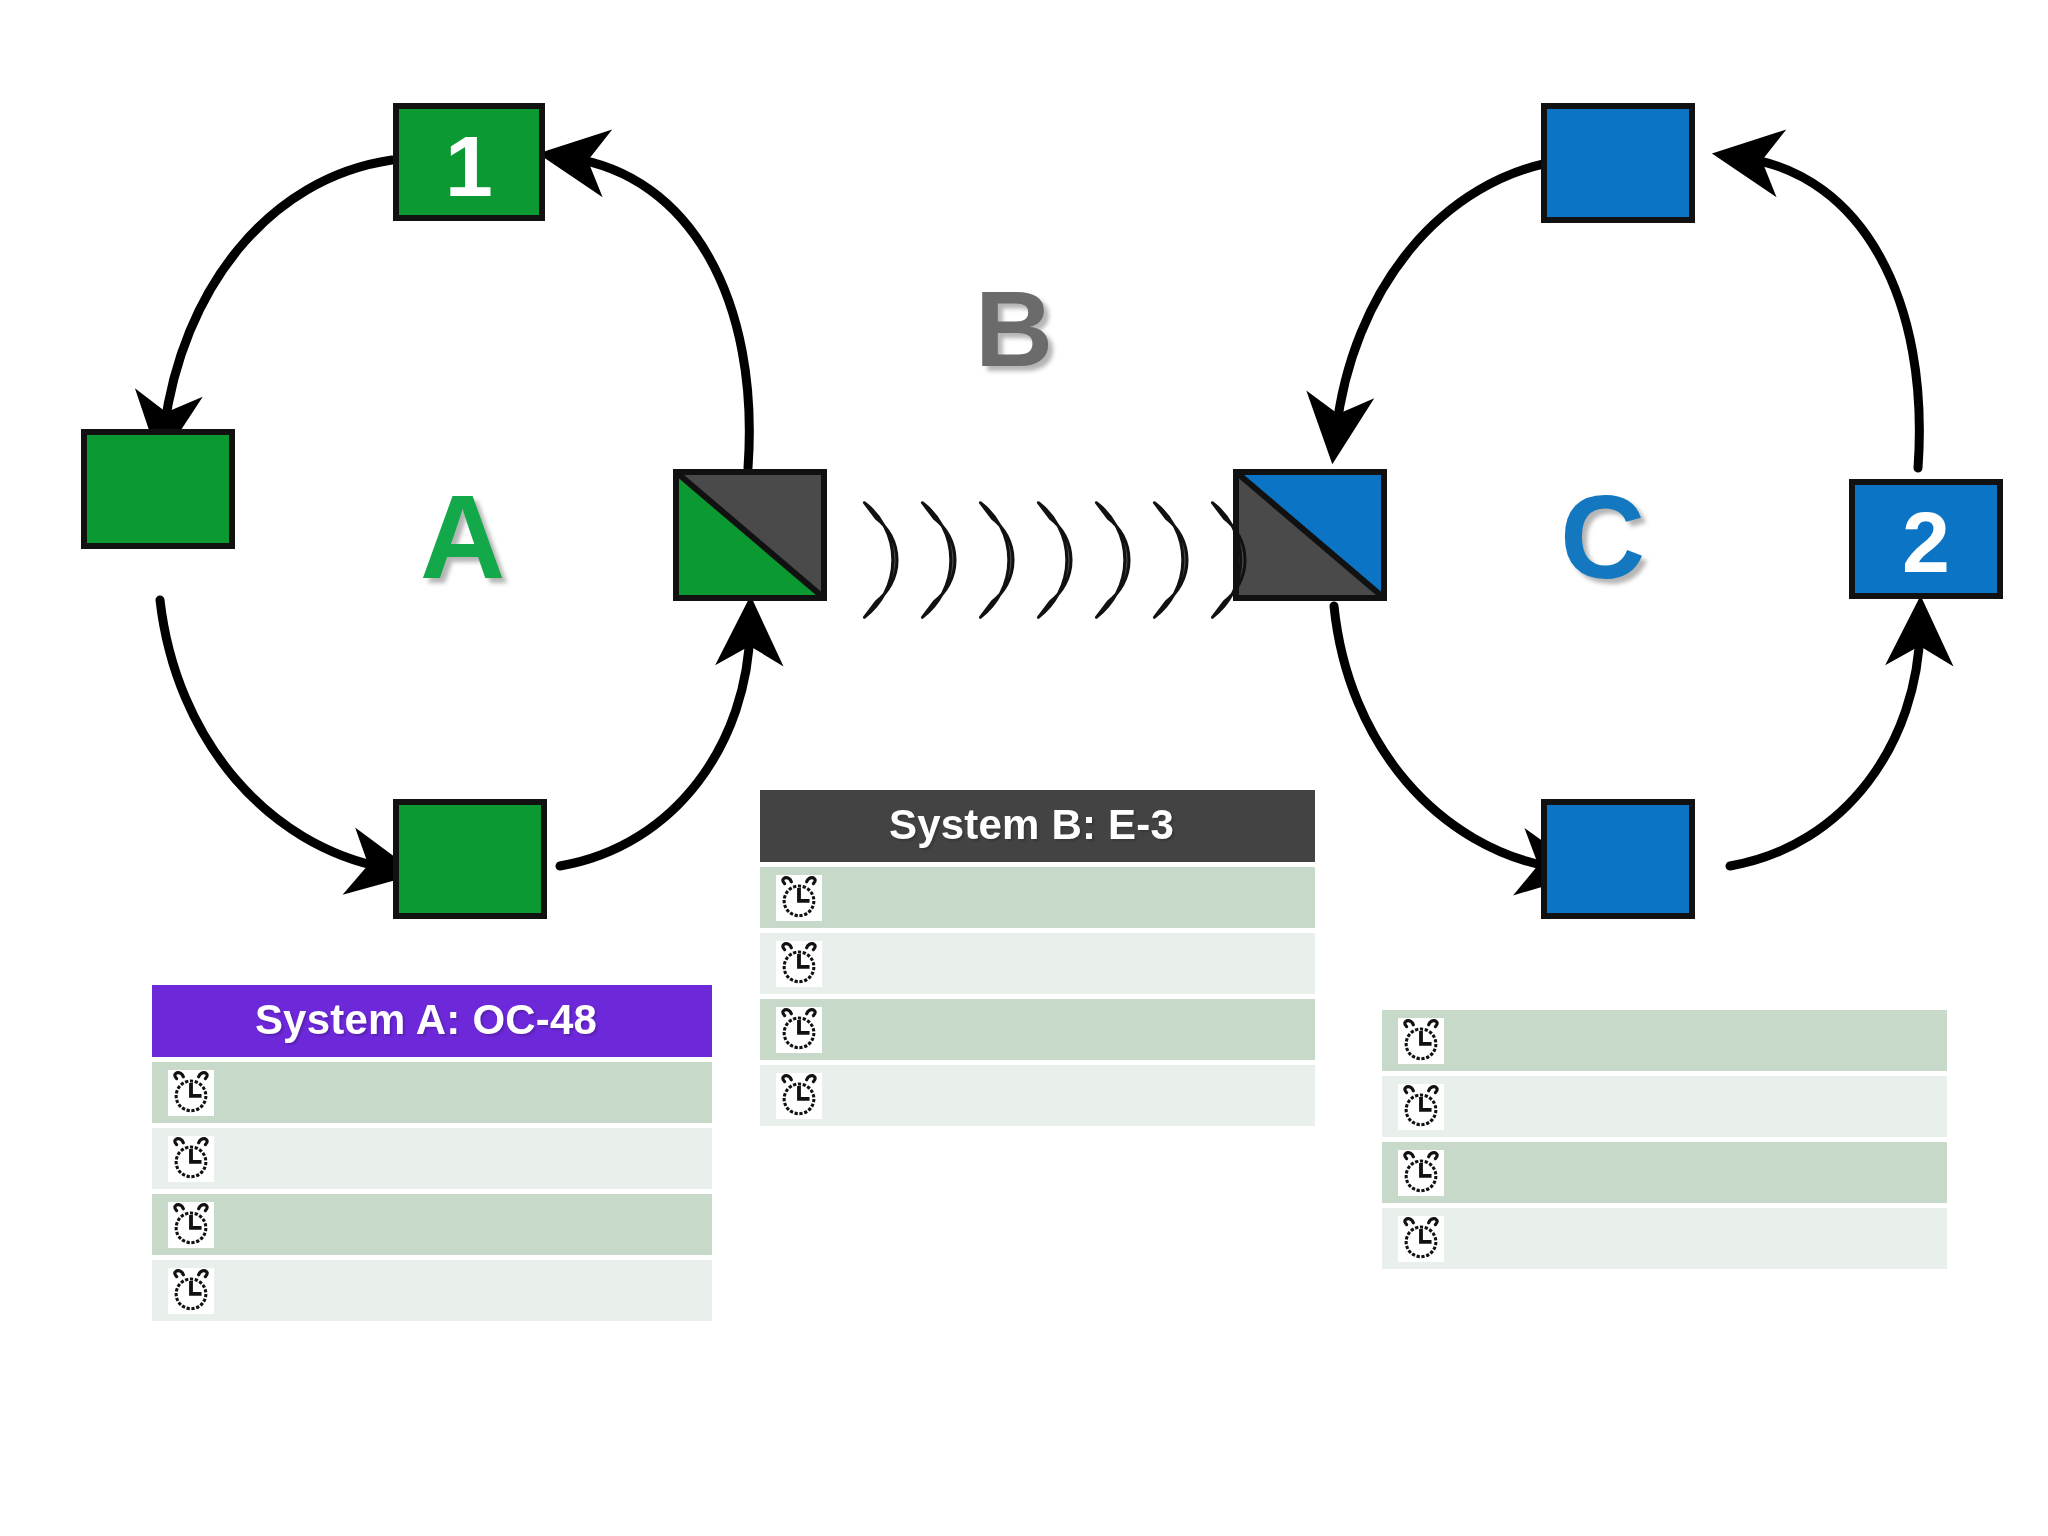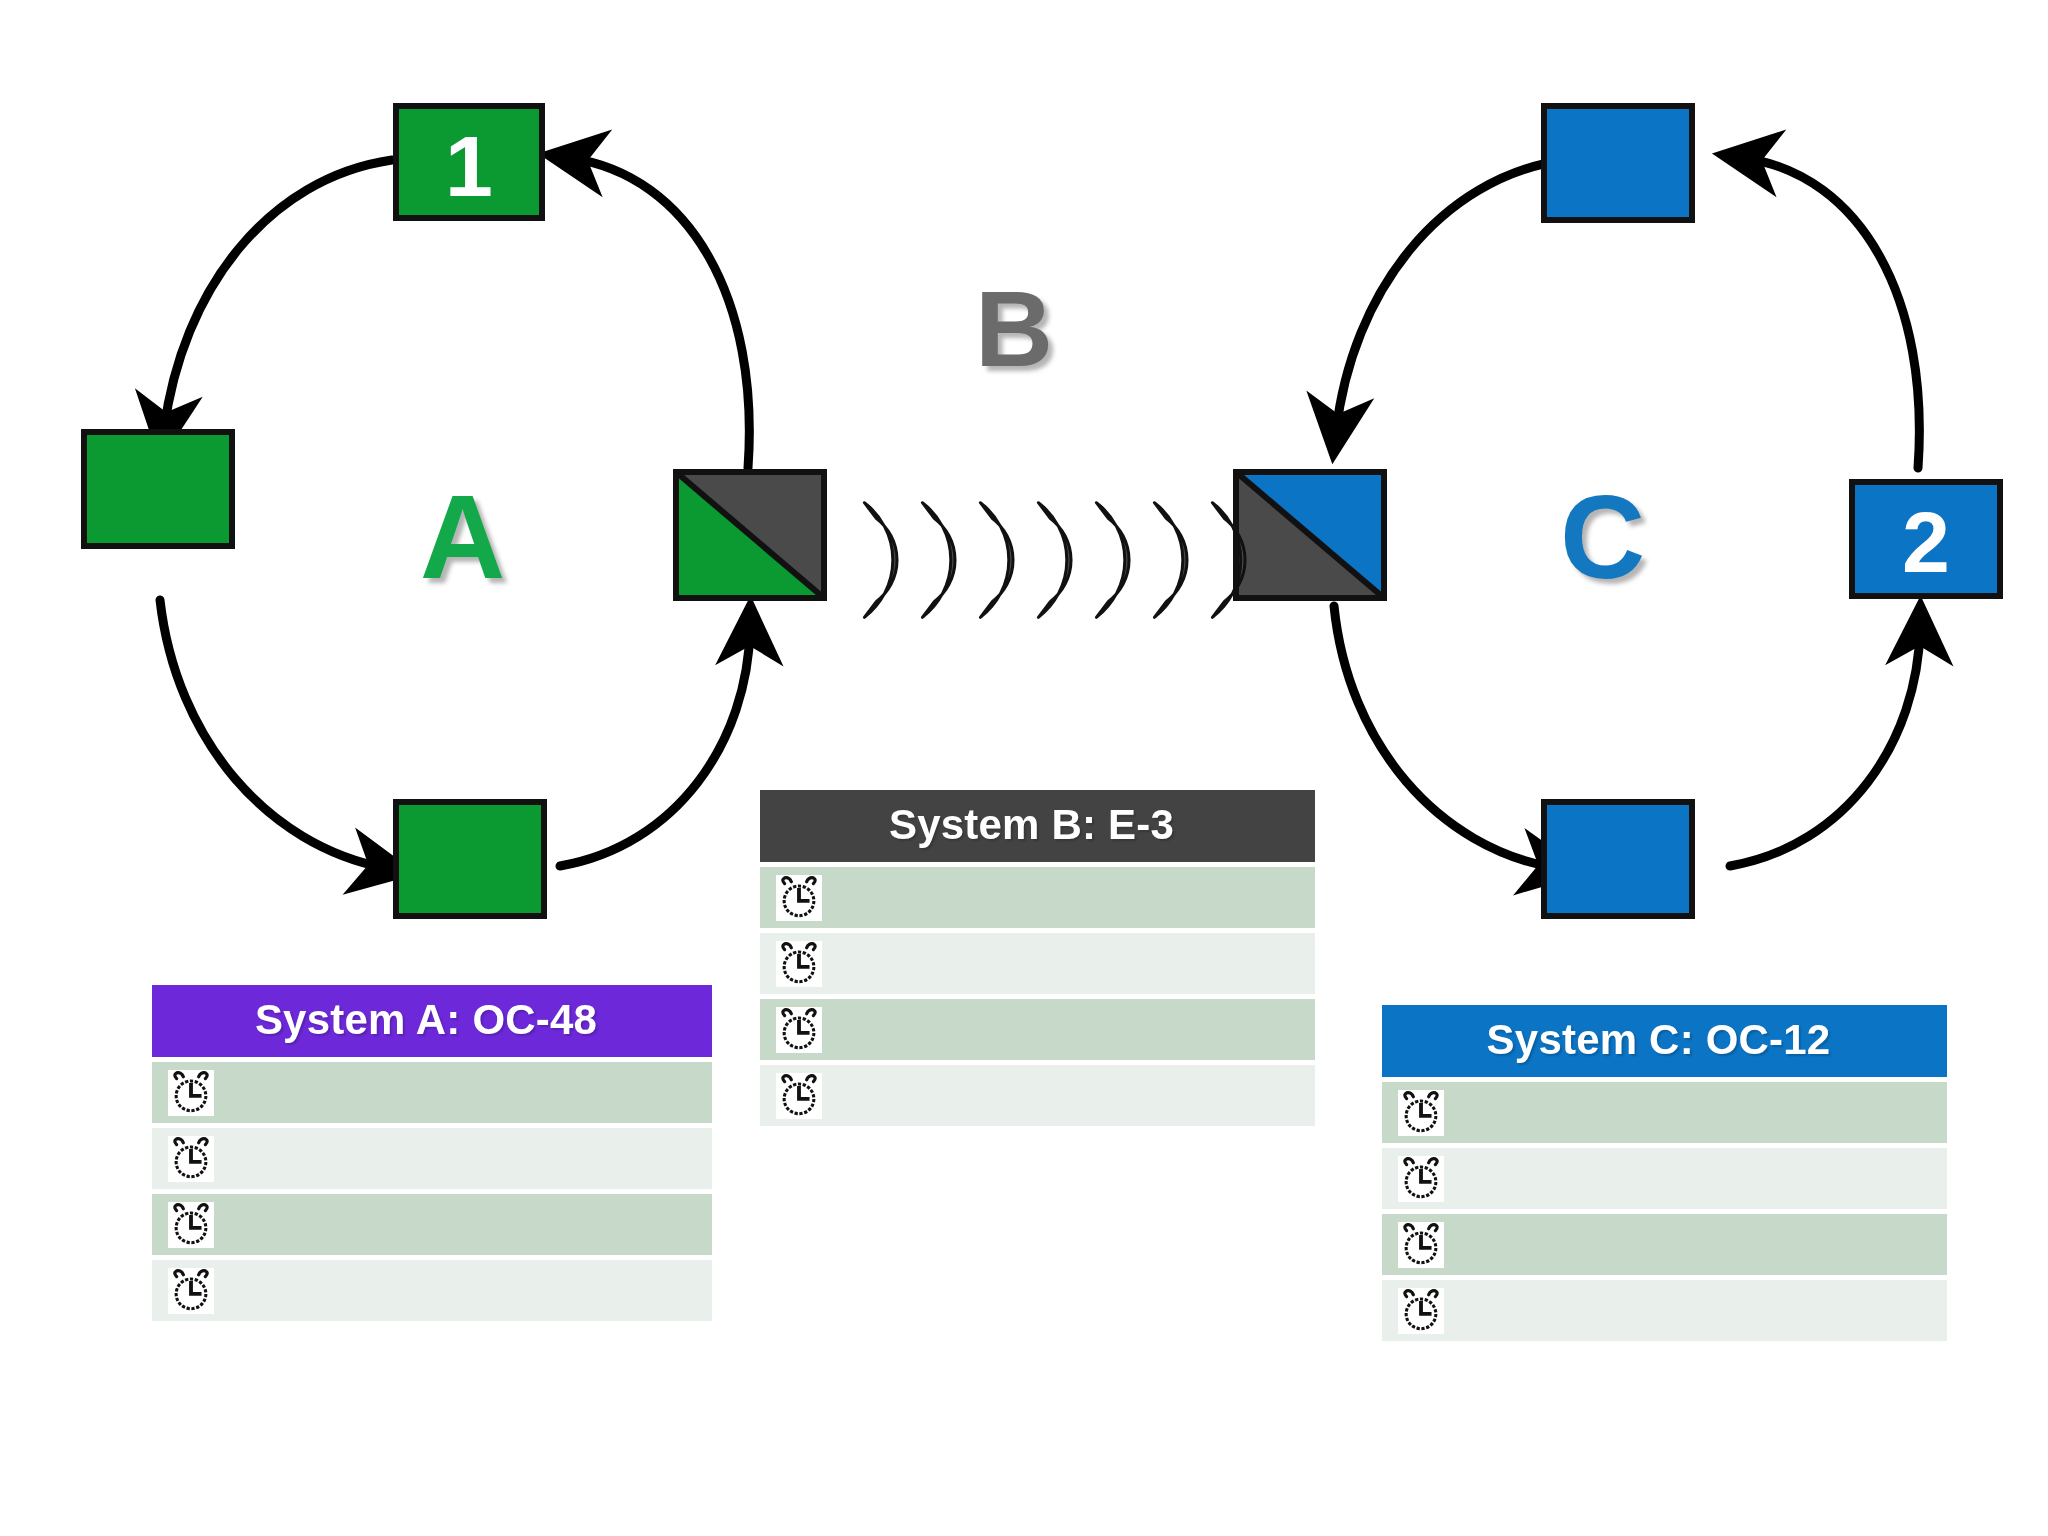--- a/index.html
+++ b/index.html
@@ -238,21 +238,20 @@
           <path d="M39,9 C42,6 41,4 39,3 C36,2 33,4 32,7" fill="none" stroke="#111" stroke-width="3.4" stroke-linecap="round"></path>
           <circle cx="24" cy="27" r="15.5" fill="#ffffff" stroke="#111" stroke-width="3.2" stroke-dasharray="3.4 1.7"></circle>
           <path d="M24,15.5 L24,27 L33,27" fill="none" stroke="#111" stroke-width="4" stroke-linecap="square"></path>
         </svg>
         <span class="legend-row-text"></span>
       </div>
     </div>
   </div>
 
   <div class="legend" id="sysC">
-    <div class="legend-header">System C: OC-12</div>
     <div class="legend-rows">
       <div class="legend-row odd">
         <svg class="clock-icon" viewBox="0 0 48 48">
           <path d="M9,9 C6,6 7,4 9,3 C12,2 15,4 16,7" fill="none" stroke="#111" stroke-width="3.4" stroke-linecap="round"></path>
           <path d="M39,9 C42,6 41,4 39,3 C36,2 33,4 32,7" fill="none" stroke="#111" stroke-width="3.4" stroke-linecap="round"></path>
           <circle cx="24" cy="27" r="15.5" fill="#ffffff" stroke="#111" stroke-width="3.2" stroke-dasharray="3.4 1.7"></circle>
           <path d="M24,15.5 L24,27 L33,27" fill="none" stroke="#111" stroke-width="4" stroke-linecap="square"></path>
         </svg>
         <span class="legend-row-text"></span>
       </div>

